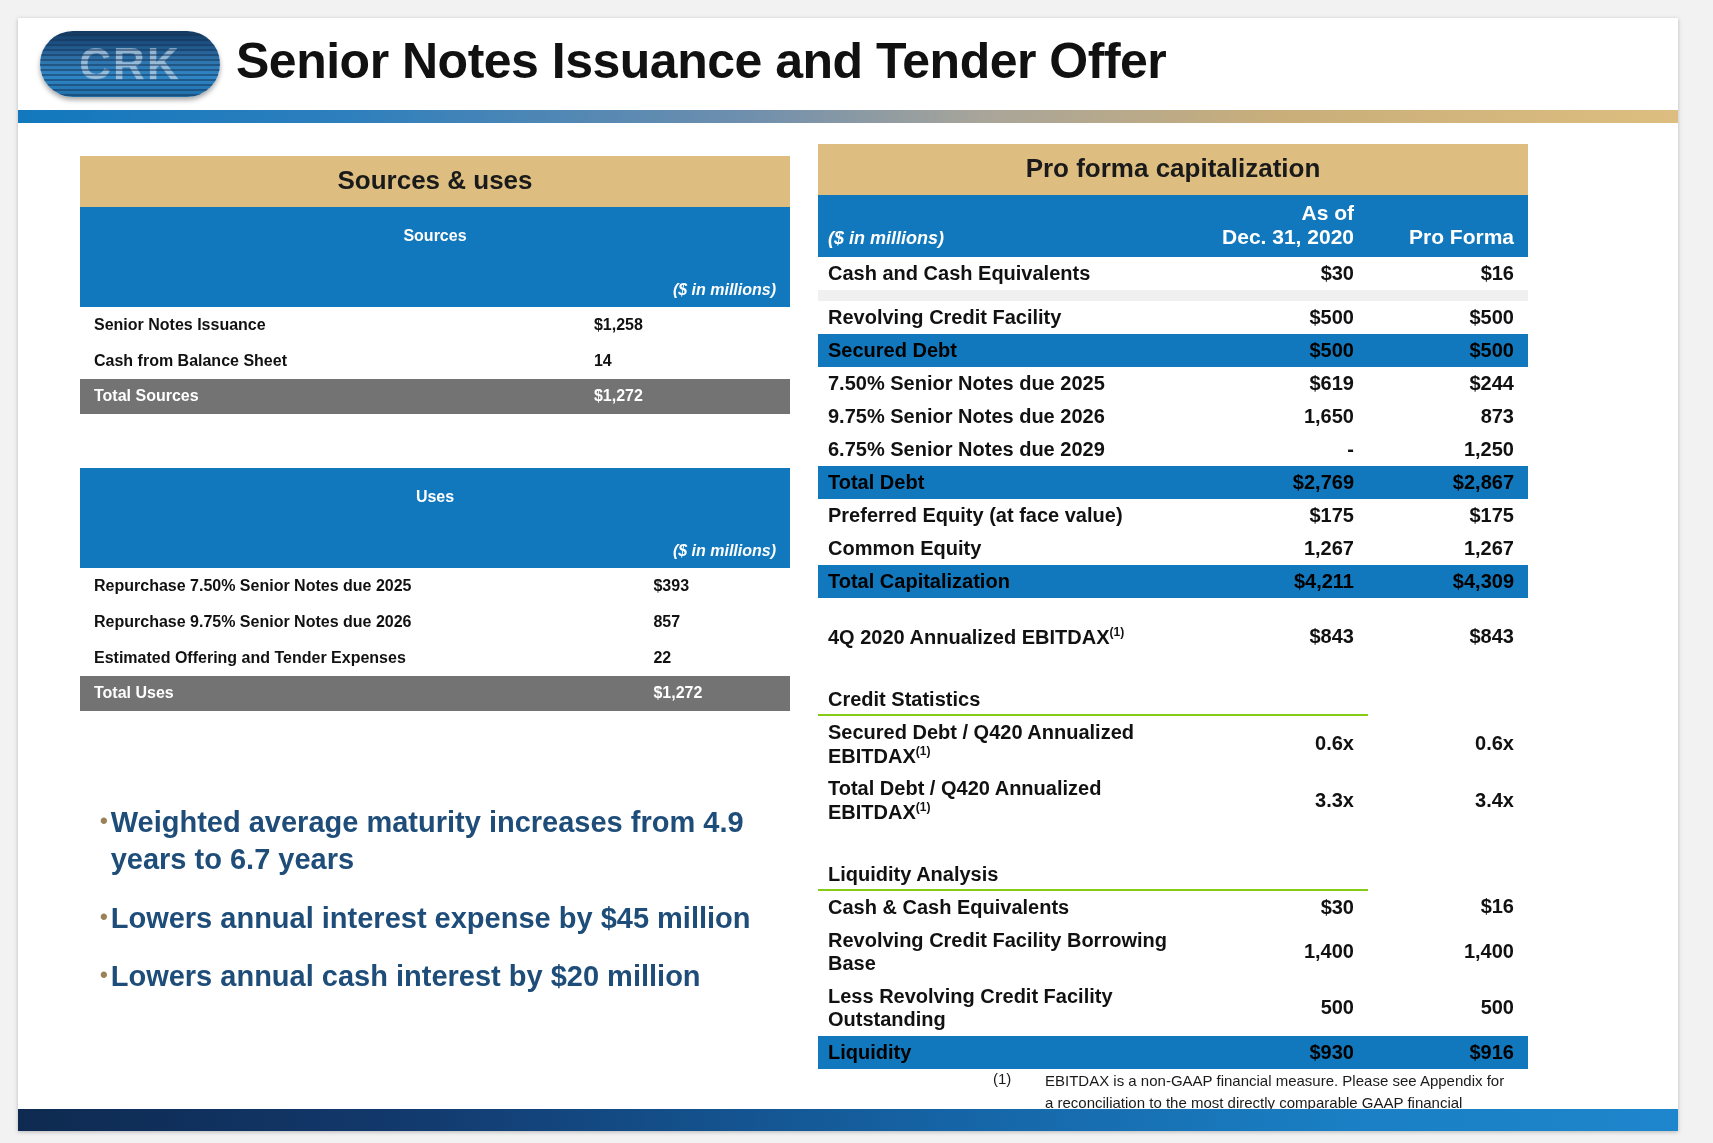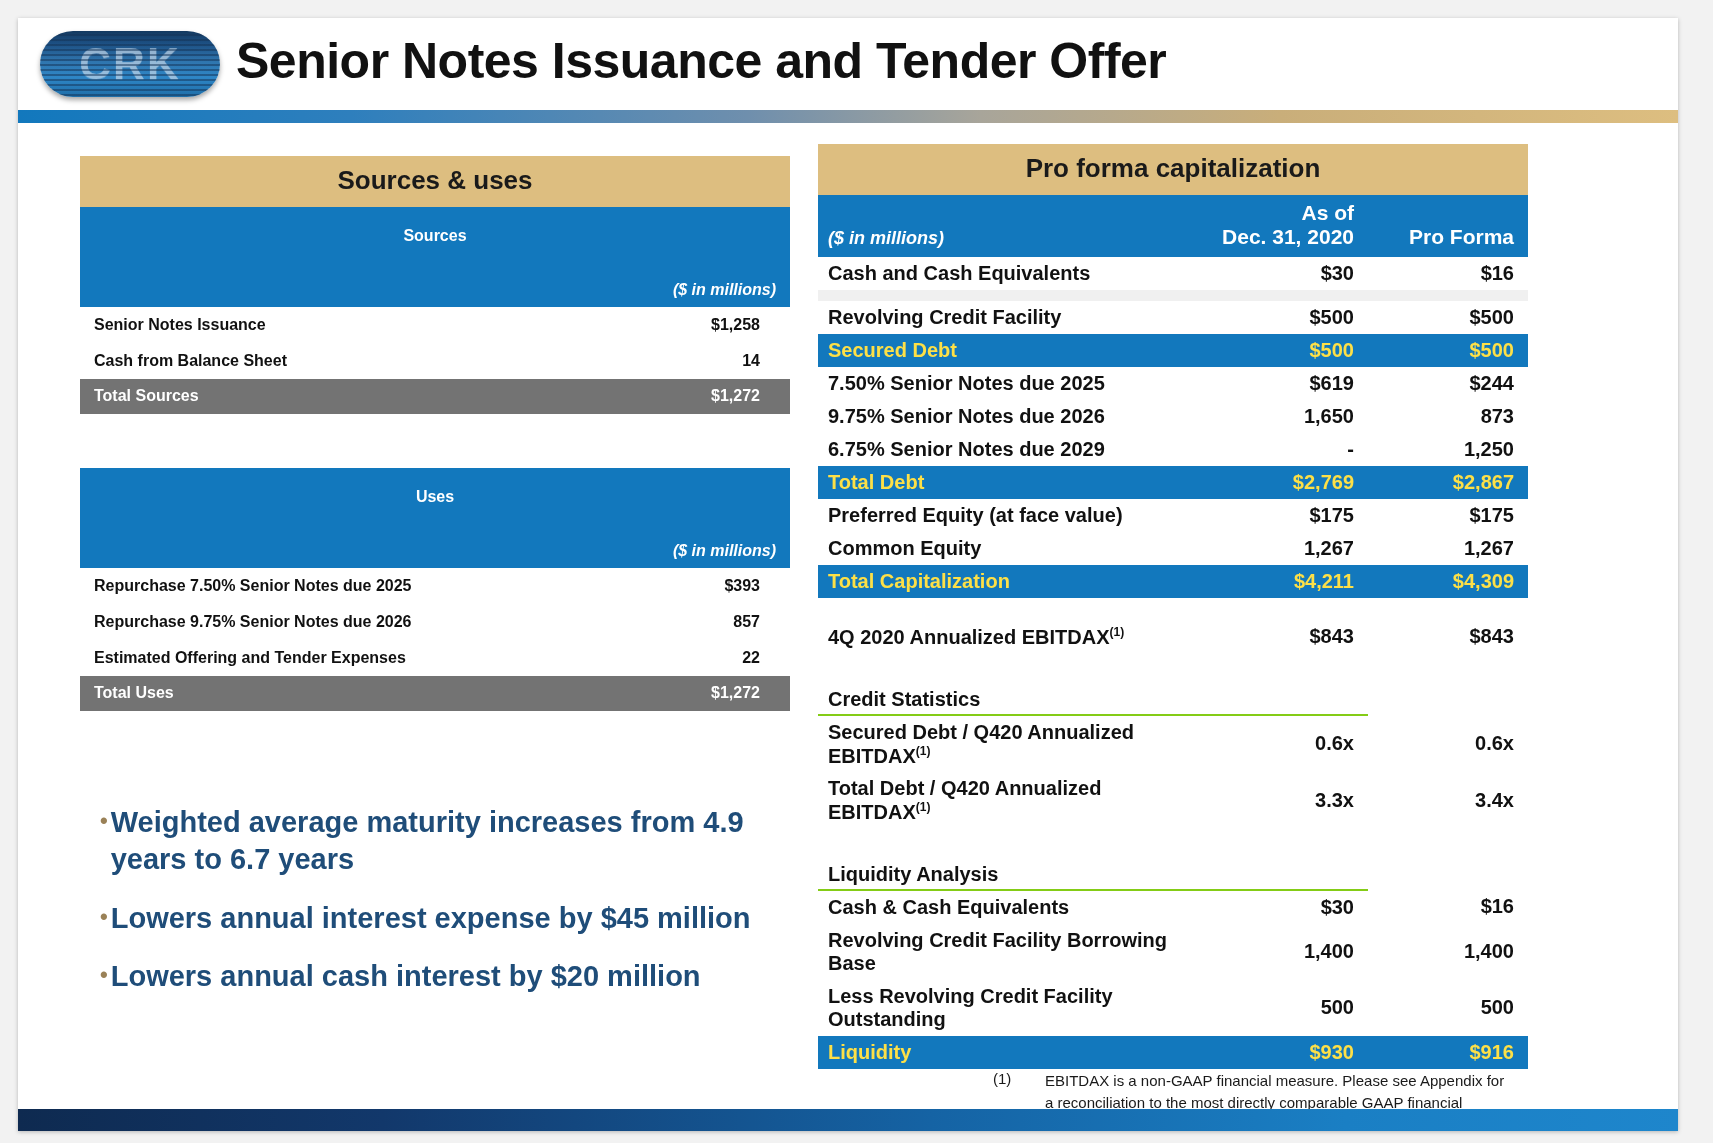--- a/index.html
+++ b/index.html
@@ -130,21 +130,20 @@
     width: 710px;
   }
   .su-table { width: 100%; border-collapse: collapse; }
   .su-table td {
     font-size: 16px;
     font-weight: bold;
     color: #111111;
     padding: 9px 0 9px 14px;
   }
   .su-table td.val {
-    text-align: right;
     padding-right: 30px;
     padding-left: 0;
   }
   .su-table tr.total td {
     background: #737373;
     color: #ffffff;
     padding-top: 8px;
     padding-bottom: 9px;
   }
   .gap-block { height: 54px; }
@@ -202,21 +201,21 @@
     font-size: 21px;
   }
   .cap-table tr.hdr td.units {
     font-style: italic;
     font-weight: bold;
     font-size: 18px;
   }
   .hdr-asof { display: block; }
   .cap-table tr.hl td {
     background: #1278bd;
-    color: #fde047;
+    color: #000000;
   }
   .cap-table tr.spacer td {
     background: #f0f0f0;
     padding: 0;
     height: 11px;
   }
   .cap-table tr.blank td {
     background: #ffffff;
     padding: 0;
     height: 22px;

